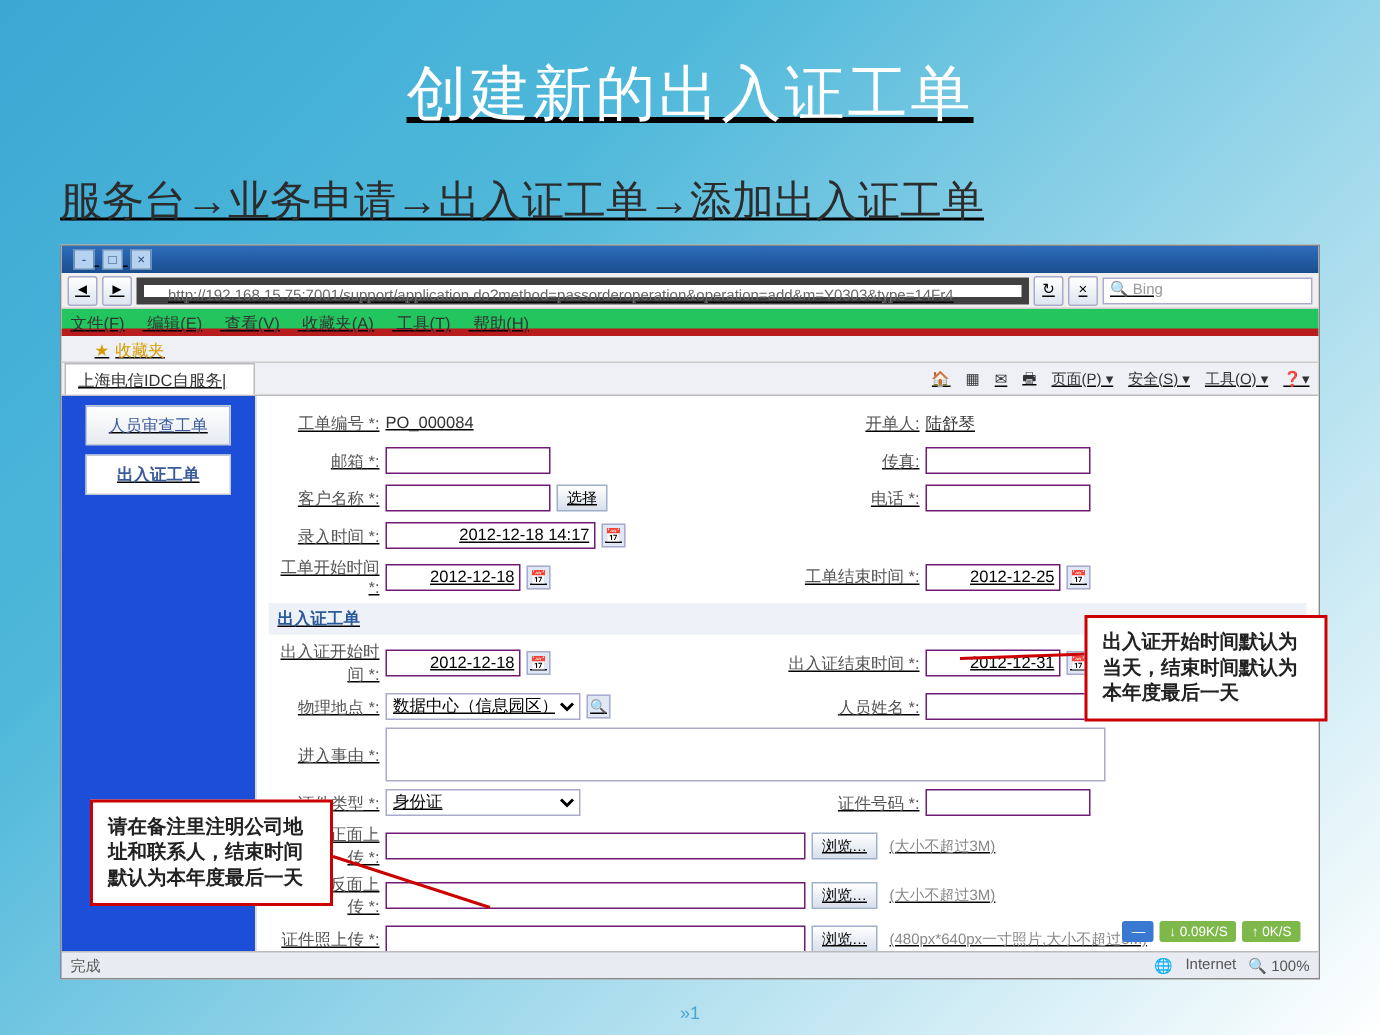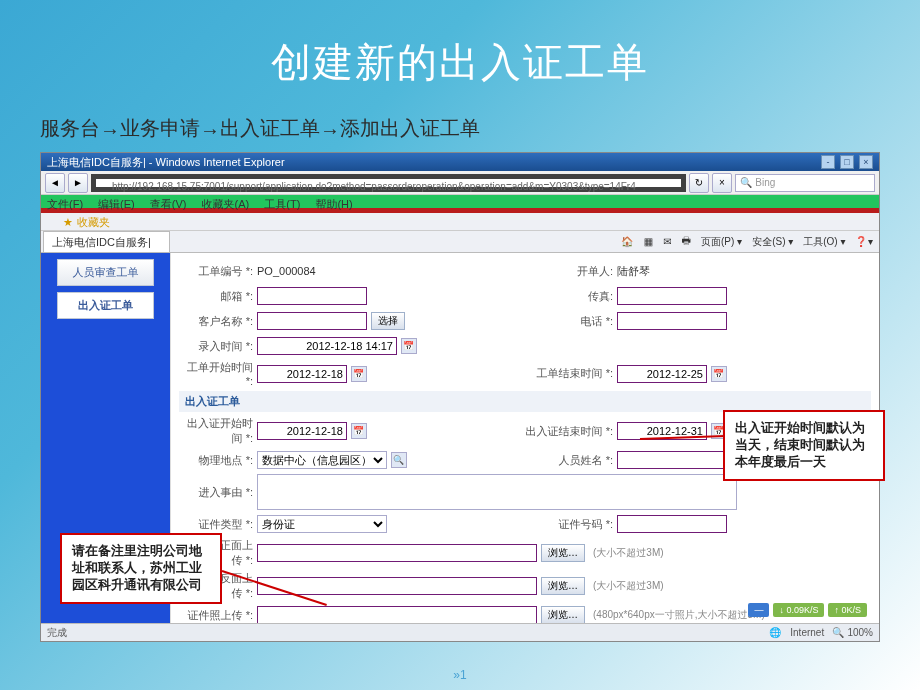--- a/index.html
+++ b/index.html
@@ -1,19 +1,19 @@
 <!DOCTYPE html>
 <html><head>
 <meta charset="utf-8">
 <style>
 * { margin:0; padding:0; box-sizing:border-box; }
 body { width:920px; height:690px; background:linear-gradient(135deg,#3ba8d4 0%,#4fb8da 30%,#fff 100%); font-family:"Microsoft YaHei",Arial,sans-serif; overflow:hidden; position:relative; }
-.slide { width:100%; height:100%; padding:20px 40px; position:relative; }
+.slide { width:100%; height:100%; padding:20px 40px; position:relative;text-decoration:underline; }
 .title { text-align:center; font-size:40px; font-weight:300; color:#fff; margin:15px 0 25px; letter-spacing:2px; }
-.breadcrumb { font-size:20px; color:#2c2c2c; margin-bottom:10px; }
+.breadcrumb { font-size:28px; color:#2c2c2c; margin-bottom:10px; }
 .browser { border:1px solid #888; background:#fff; width:840px; height:490px; position:relative; overflow:hidden; }
 .bw-title { background:linear-gradient(#2e6dbc,#1a4d8f); color:#fff; font-size:11px; padding:2px 6px; display:flex; justify-content:space-between; align-items:center; height:18px; }
 .bw-title .ctrls span { display:inline-block; width:14px; height:14px; margin-left:2px; background:#b5d3f0; border:1px solid #6a8fb5; font-size:9px; text-align:center; line-height:12px; color:#2a4d7a; }
 .bw-nav { background:#f0f0f0; border-bottom:1px solid #ccc; padding:2px 4px; display:flex; align-items:center; height:24px; gap:3px; }
 .nav-btn { width:20px; height:20px; border:1px solid #aac; border-radius:2px; background:linear-gradient(#fff,#dde5f0); font-size:10px; text-align:center; line-height:18px; cursor:pointer; }
 .addr { flex:1; border:5px solid #404040; background:#fff; height:18px; font-size:10px; padding:0 16px; color:#666; line-height:16px; }
 .search-box { width:140px; border:1px solid #aac; background:#fff; height:18px; font-size:10px; padding:0 4px; color:#999; line-height:16px; }
 .bw-menu { background:#22c55e; font-size:11px; padding:2px 6px; color:#333; border-bottom:5px solid #b91c1c; height:18px; }
 .bw-menu span { margin-right:12px; cursor:pointer; }
 .bw-fav { background:#eef0f5; font-size:11px; padding:2px 22px; height:18px; border-bottom:1px solid #ccc; }
@@ -51,21 +51,20 @@
 </style>
 </head>
 <body>
 
 <div class="slide">
   <div class="title">创建新的出入证工单</div>
   <div class="breadcrumb">服务台→业务申请→出入证工单→添加出入证工单</div>
 
   <div class="browser">
     <div class="bw-title">
-      <span>上海电信IDC自服务| - Windows Internet Explorer</span>
       <span class="ctrls">
         <span>-</span>
         <span>□</span>
         <span>×</span>
       </span>
     </div>
     <div class="bw-nav">
       <span class="nav-btn">◄</span>
       <span class="nav-btn">►</span>
       <span class="addr">http://192.168.15.75:7001/support/application.do?method=passorderoperation&amp;operation=add&amp;m=Y0303&amp;type=14Fr4</span>
@@ -231,20 +230,20 @@
     <div class="status-bar">
       <span>完成</span>
       <div class="right">
         <span>🌐</span>
         <span>Internet</span>
         <span>🔍 <span>100%</span></span>
       </div>
     </div>
   </div>
 
-  <div class="callout" style="left:60px; top:533px; width:162px;">请在备注里注明公司地址和联系人，苏州工业园区科升通讯有限公司</div>
+  <div class="callout" style="left:60px; top:533px; width:162px;">请在备注里注明公司地址和联系人，结束时间默认为本年度最后一天</div>
   <div class="arrow-line" style="left:222px; top:570px; width:110px; transform:rotate(18deg);"></div>
 
   <div class="callout" style="left:723px; top:410px; width:162px;">出入证开始时间默认为当天，结束时间默认为本年度最后一天</div>
   <div class="arrow-line" style="left:640px; top:438px; width:85px; transform:rotate(-2deg);"></div>
 
   <div class="page-num">»1</div>
 </div>
 
 </body></html>

